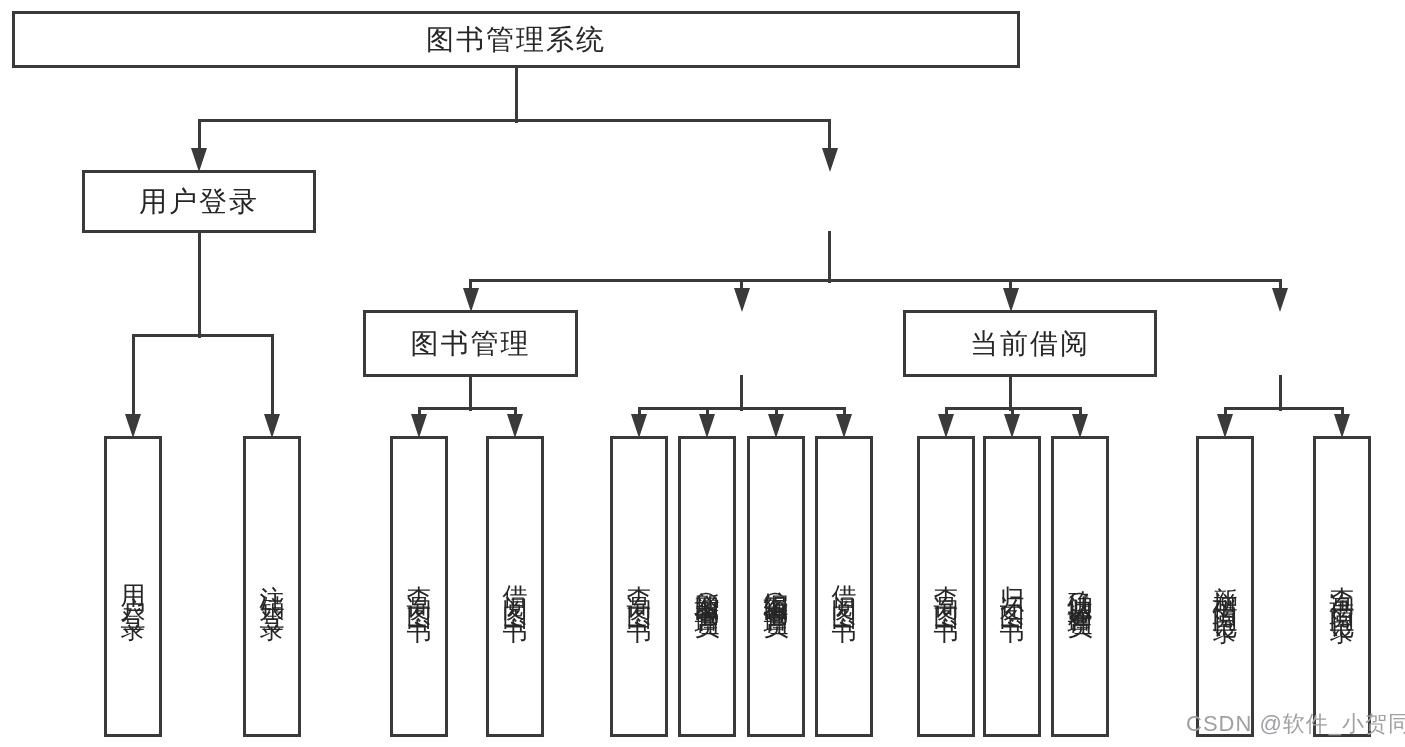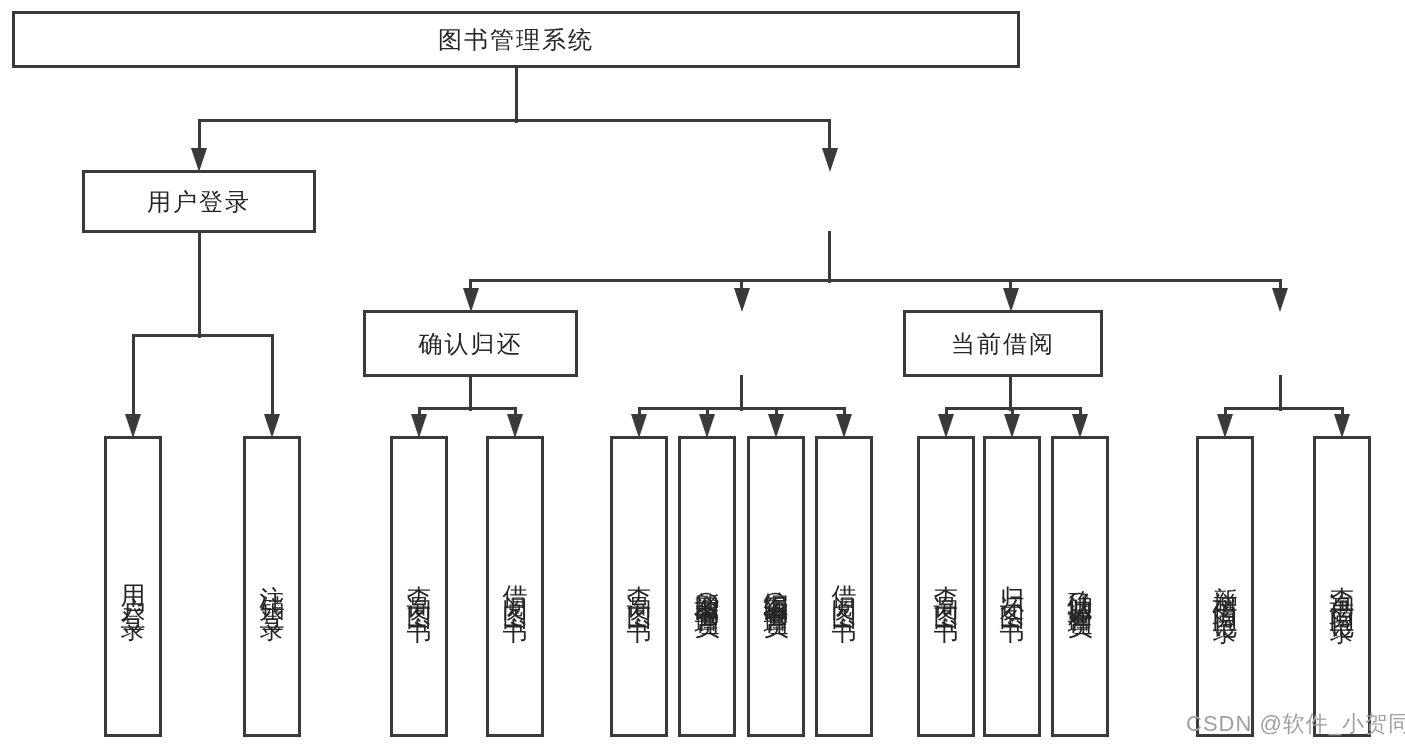--- a/index.html
+++ b/index.html
@@ -22,21 +22,21 @@
     box-sizing: border-box;
     background: var(--box-bg);
     border: 3px solid var(--line);
     display: flex;
     align-items: center;
     justify-content: center;
     color: var(--text);
     z-index: 2;
   }
   .box.h span {
-    font-size: 24px;
+    font-size: 28px;
     letter-spacing: 2px;
     white-space: nowrap;
   }
   .box.v span {
     writing-mode: vertical-rl;
     font-size: 25px;
     line-height: 1;
   }
   .line {
     position: absolute;
@@ -120,23 +120,23 @@
     <div class="arrow" style="left: 1217px; top: 414px;"></div>
     <div class="line" style="left: 1340.5px; top: 408px; width: 3px; height: 6px;"></div>
     <div class="arrow" style="left: 1334px; top: 414px;"></div>
     <div class="box h" style="left: 12px; top: 11px; width: 1008px; height: 57px;">
       <span>图书管理系统</span>
     </div>
     <div class="box h" style="left: 82px; top: 170px; width: 234px; height: 63px;">
       <span>用户登录</span>
     </div>
     <div class="box h" style="left: 363px; top: 310px; width: 215px; height: 67px;">
-      <span>确认归还</span>
+      <span>图书管理</span>
     </div>
-    <div class="box h" style="left: 903px; top: 310px; width: 200px; height: 67px;">
+    <div class="box h" style="left: 903px; top: 310px; width: 254px; height: 67px;">
       <span>当前借阅</span>
     </div>
     <div class="box v" style="left: 104px; top: 436px; width: 58px; height: 301px;">
       <span style="letter-spacing: 11px;">用户登录</span>
     </div>
     <div class="box v" style="left: 243px; top: 436px; width: 58px; height: 301px;">
       <span style="letter-spacing: 11px;">注销登录</span>
     </div>
     <div class="box v" style="left: 390px; top: 436px; width: 58px; height: 301px;">
       <span style="letter-spacing: 11px;">查询图书</span>

